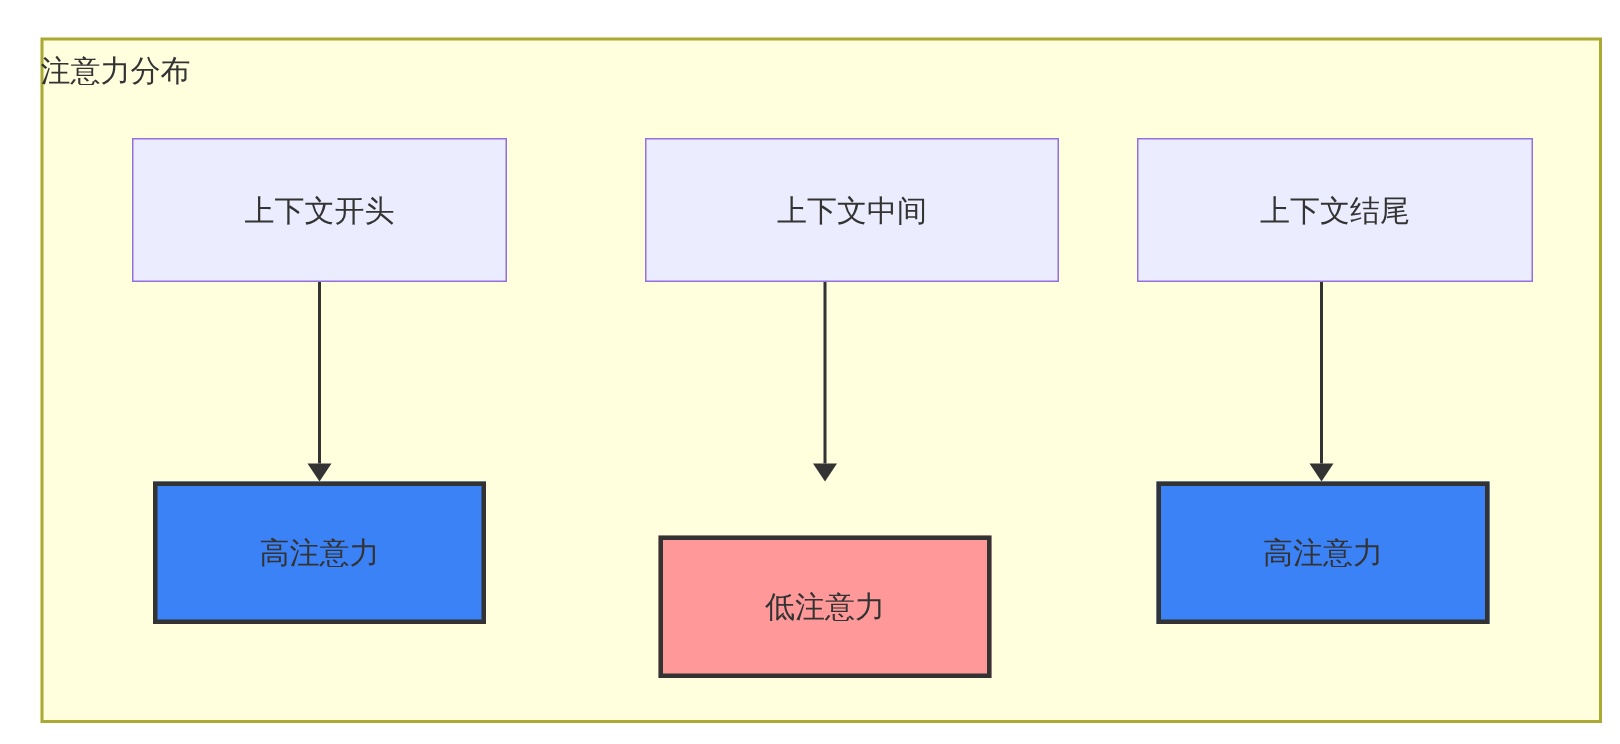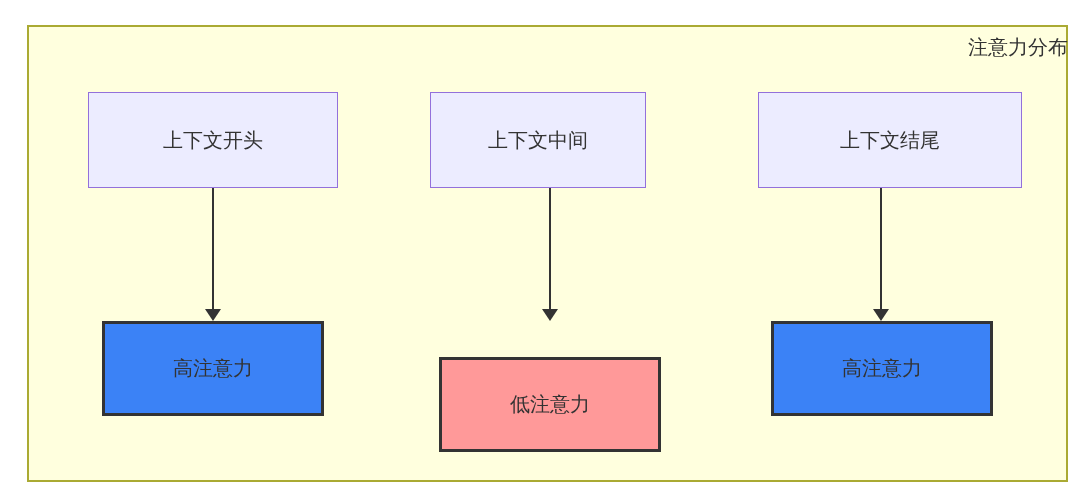--- a/index.html
+++ b/index.html
@@ -23,21 +23,21 @@
     height: 457px;
     box-sizing: border-box;
     background: #ffffde;
     border: 2px solid #aaaa33;
   }
   .diagram-title {
     position: absolute;
     left: 27px;
     top: 34px;
     width: 1041px;
-    text-align: right;
+    text-align: left;
     font-size: 20px;
     color: #333333;
   }
   .node {
     position: absolute;
     box-sizing: border-box;
     display: flex;
     align-items: center;
     justify-content: center;
     font-size: 20px;
@@ -52,21 +52,21 @@
   }
   .node-target {
     border: 3px solid #333333;
     top: 321px;
     height: 95px;
   }
   .node-high { background: #3b82f6; }
   .node-low  { background: #ff9999; }
 
   .src-1 { left: 88px;  width: 250px; }
-  .src-2 { left: 430px; width: 216px; }
+  .src-2 { left: 430px; width: 276px; }
   .src-3 { left: 758px; width: 264px; }
 
   .tgt-1 { left: 102px; width: 222px; }
   .tgt-2 { left: 439px; width: 222px; margin-top: 36px; }
   .tgt-3 { left: 771px; width: 222px; }
 
   .arrow {
     position: absolute;
     top: 188px;
     width: 2px;

